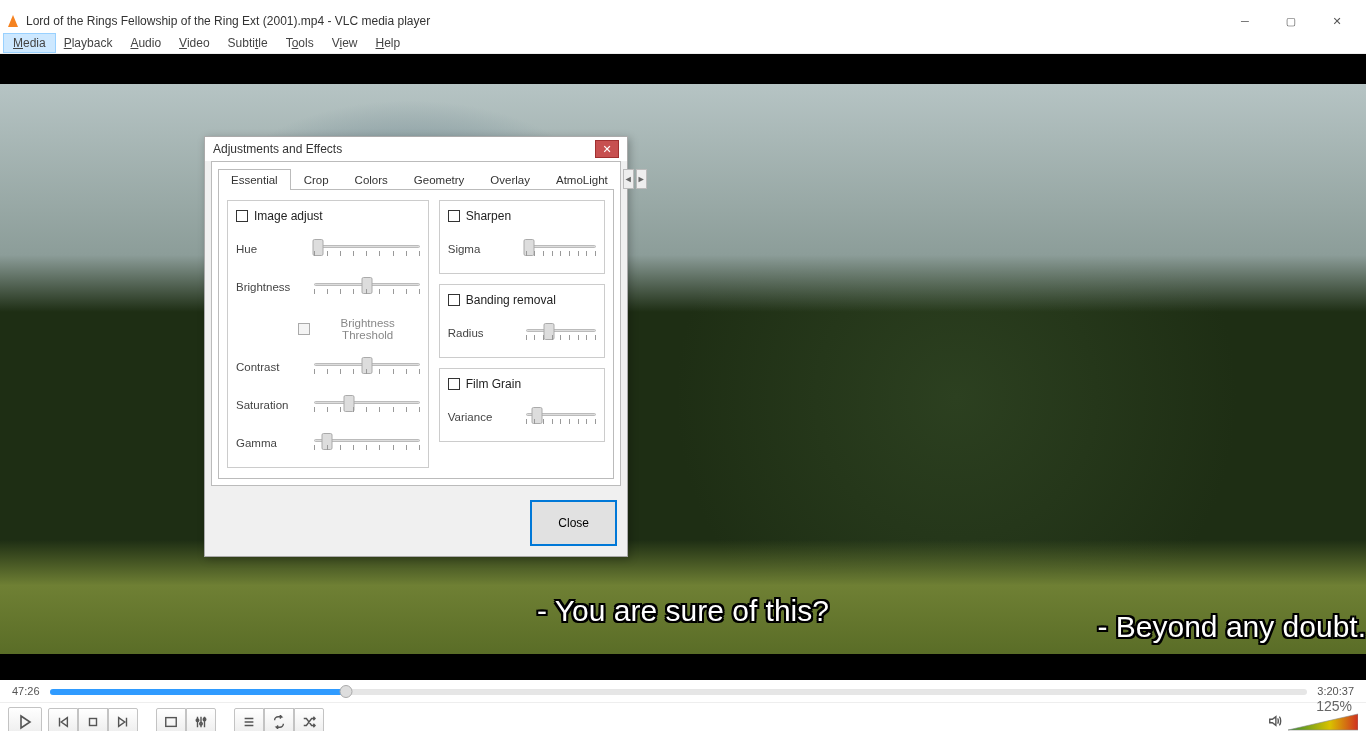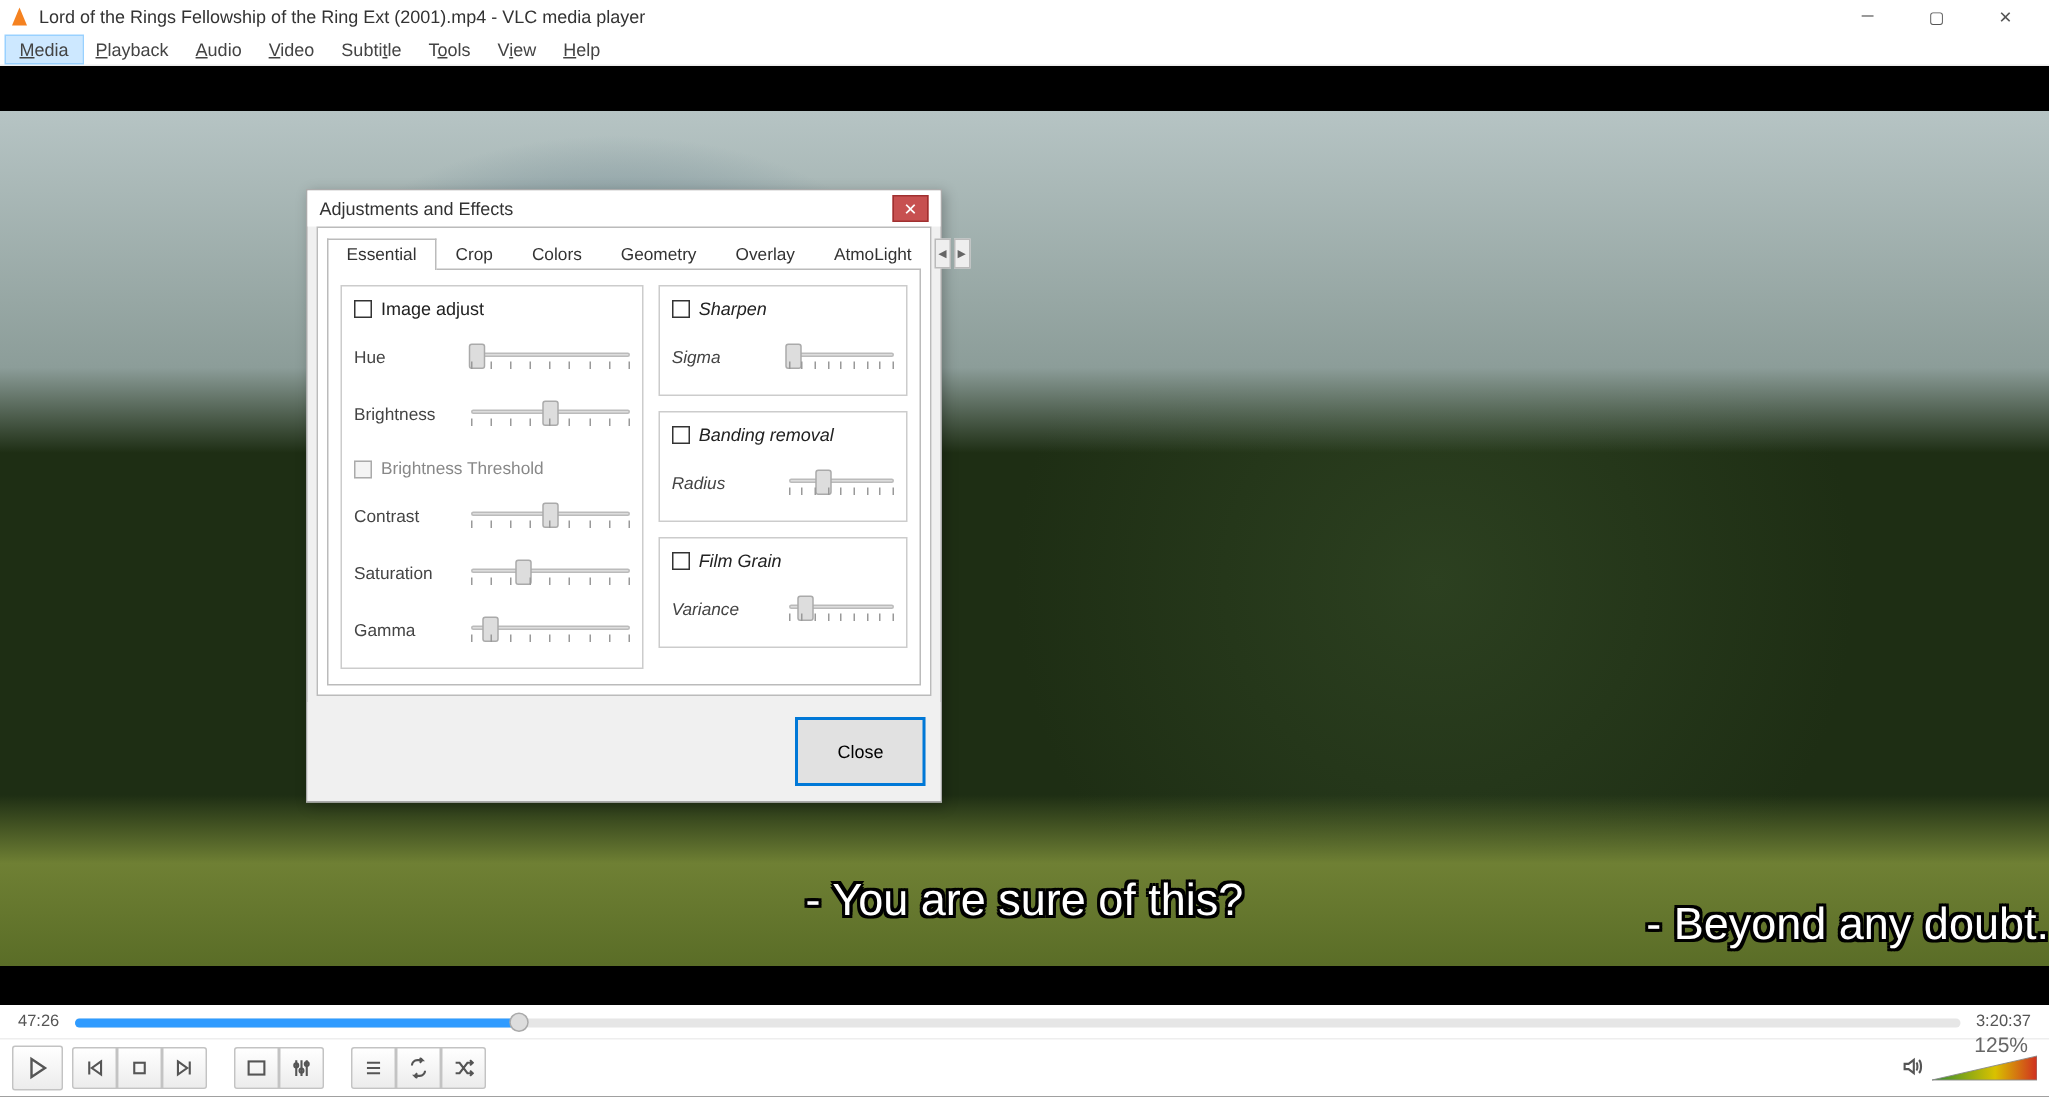--- a/index.html
+++ b/index.html
@@ -1,18 +1,18 @@
 <!DOCTYPE html>
 <html><head>
 <meta charset="utf-8">
 <style>
 * { box-sizing:border-box; margin:0; padding:0; font-family:"Segoe UI",Tahoma,sans-serif; }
 body { width:1366px; height:731px; background:#fff; overflow:hidden; position:relative; font-size:12px; }
 
-.titlebar { height:22px; background:#fff; display:flex; align-items:center; padding:0 6px; color:#555; }
+.titlebar { height:22px; background:#fff; display:flex; align-items:center; padding:0 6px; color:#555;margin-top:10px; }
 .titlebar .vlc-ico { width:14px; height:14px; margin-right:6px; position:relative; }
 .titlebar .vlc-ico::before { content:""; position:absolute; left:2px; top:1px; border-left:5px solid transparent; border-right:5px solid transparent; border-bottom:12px solid #f58220; }
 .titlebar .title { font-size:12px; color:#333; }
 .winbtns { margin-left:auto; display:flex; }
 .winbtn { width:46px; height:22px; display:flex; align-items:center; justify-content:center; color:#555; font-size:11px; }
 
 .menubar { height:22px; background:#fff; display:flex; align-items:center; padding:0 4px; color:#555; border-bottom:1px solid #eee; }
 .menubar .mi { padding:2px 9px; font-size:12px; color:#444; }
 .menubar .mi.sel { background:#cde8ff; outline:1px solid #99d1ff; }
 .menubar .mi u { text-decoration:underline; }
@@ -42,31 +42,31 @@
 .tab.active { background:#fff; border-color:#bbb; z-index:2; }
 .tabpanel { background:#fff; border:1px solid #bbb; margin:0 6px 4px 6px; padding:6px 6px; }
 .subtabs { display:flex; align-items:center; }
 .subtab { padding:4px 12px; font-size:11.5px; color:#333; border:1px solid transparent; border-bottom:none; position:relative; top:1px; }
 .subtab.active { background:#fff; border-color:#bbb; }
 .subnav { width:14px; height:20px; border:1px solid #bbb; background:#eee; display:flex; align-items:center; justify-content:center; font-size:9px; color:#666; margin-left:2px; }
 .subpanel { border:1px solid #bbb; background:#fff; padding:10px 8px; display:flex; gap:10px; }
 
 .group { border:1px solid #ccc; padding:8px 8px 12px 8px; flex:1; position:relative; }
 .group + .groupcol { flex:1; display:flex; flex-direction:column; gap:10px; }
-.groupcol .group { flex:none;font-style:italic; }
+.groupcol .group { flex:none; }
 .chk { display:flex; align-items:center; gap:6px; font-size:12px; color:#222; margin-bottom:10px; }
 .chk .box { width:12px; height:12px; border:1px solid #333; background:#fff; }
 .row { display:flex; align-items:center; gap:20px; margin:14px 0 0 0; }
 .row .lbl { width:58px; font-size:11.5px; color:#444; }
 .slider { flex:1; position:relative; height:24px; }
 .track { position:absolute; left:0; right:0; top:8px; height:3px; background:#ddd; border:1px solid #bbb; border-radius:2px; }
 .thumb { position:absolute; top:2px; width:11px; height:17px; background:#ddd; border:1px solid #aaa; border-radius:2px; transform:translateX(-50%); }
 .ticks { position:absolute; left:0; right:0; top:14px; height:6px; display:flex; justify-content:space-between; }
 .ticks i { width:1px; height:5px; background:#999; display:block; }
-.subchk { display:flex; align-items:center; gap:6px; margin-top:18px; font-size:11.5px; color:#888; }
+.subchk { display:flex; align-items:center; gap:6px; margin-top:18px; margin-left:62px; font-size:11.5px; color:#888;text-align:center; }
 .subchk .box { width:12px; height:12px; border:1px solid #aaa; background:#f4f4f4; }
 
 .dlgfoot { padding:10px; display:flex; justify-content:flex-end; background:#f0f0f0; }
 .closebtn { padding:14px 26px; border:2px solid #0078d7; background:#e1e1e1; font-size:12px; }
 
 .seekbar { height:22px; display:flex; align-items:center; padding:0 12px; gap:10px; background:#fff; }
 .seekbar .time { font-size:11px; color:#555; white-space:nowrap; }
 .seekbar .bar { flex:1; height:13px; position:relative; }
 .seekbar .bar .rail { position:absolute; left:0; right:0; top:4px; height:6px; background:#e6e6e6; border-radius:3px; }
 .seekbar .bar .fill { position:absolute; left:0; top:4px; height:6px; background:#2f9bff; border-radius:3px; }

